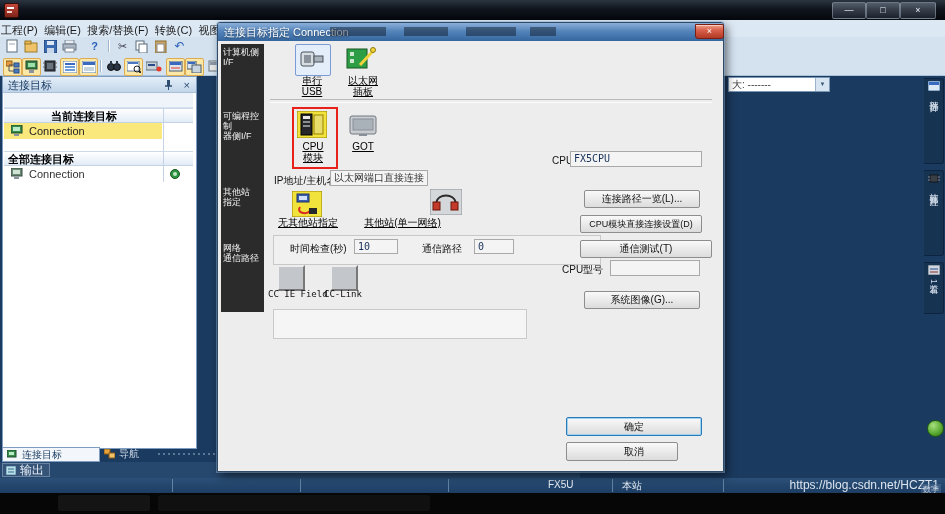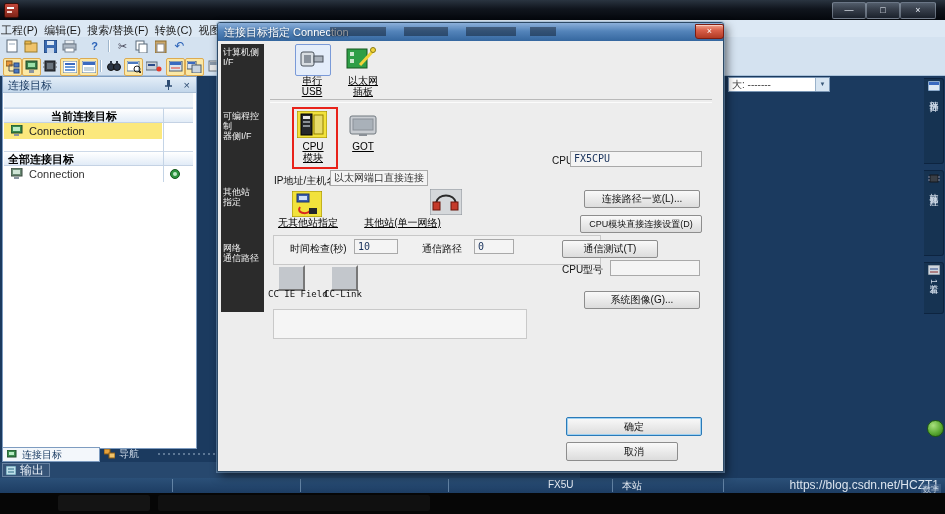--- a/index.html
+++ b/index.html
@@ -456,21 +456,21 @@
 
     <div class="ccsq" style="left:59px;top:242px;"></div>
     <div class="ccsq" style="left:112px;top:242px;"></div>
     <span class="lbl mono" style="left:50px;top:266px;font-size:9px;">CC IE Field</span>
     <span class="lbl mono" style="left:106px;top:266px;font-size:9px;">CC-Link</span>
 
     <div class="abs" style="left:55px;top:286px;width:252px;height:28px;background:#f5f5f5;border:1px solid #c9c9c9;"></div>
 
     <div class="w7btn" style="left:366px;top:167px;width:116px;height:18px;">连接路径一览(L)...</div>
     <div class="w7btn" style="left:362px;top:192px;width:122px;height:18px;font-size:9px;">CPU模块直接连接设置(D)</div>
-    <div class="w7btn" style="left:344px;top:217px;width:96px;height:18px;">通信测试(T)</div>
+    <div class="w7btn" style="left:362px;top:217px;width:132px;height:18px;">通信测试(T)</div>
     <span class="lbl" style="left:344px;top:240px;">CPU型号</span>
     <div class="field" style="left:392px;top:237px;width:90px;height:16px;"></div>
     <div class="w7btn" style="left:348px;top:394px;width:136px;height:19px;border:1px solid #2a7ab8;box-shadow:inset 0 0 0 1px #9ed1f2;">确定</div>
 
     <div class="w7btn" style="left:366px;top:268px;width:116px;height:18px;">系统图像(G)...</div>
     <div class="w7btn" style="left:348px;top:419px;width:112px;height:19px;padding-left:24px;">取消</div>
   </div>
 
 </div>
 

